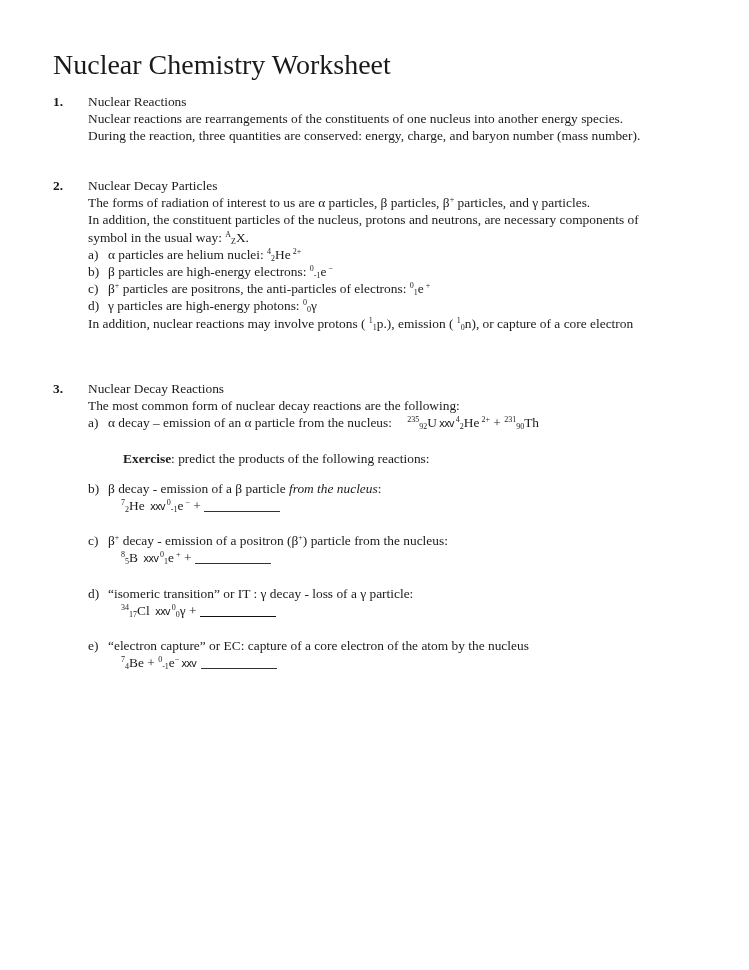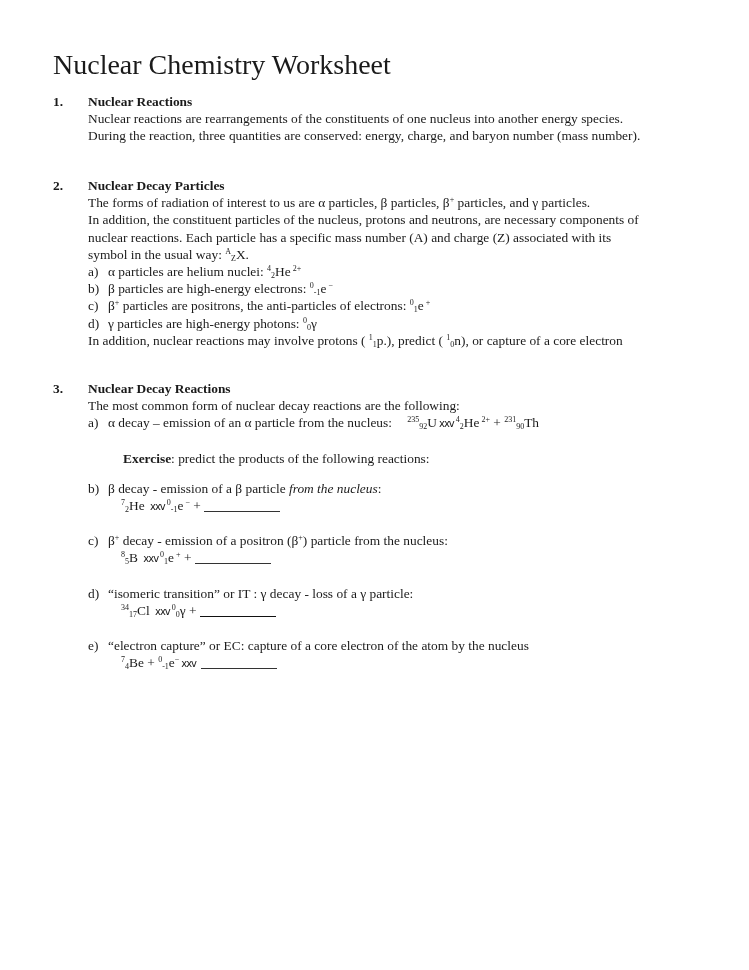--- a/index.html
+++ b/index.html
@@ -8,21 +8,21 @@
       font-family: "Liberation Serif", "DejaVu Serif", serif;
       color: #1a1a1a;
     }
     .title {
       position: absolute; left: 53px; top: 53px;
       font-size: 28px; line-height: 24px;
     }
     .section { position: absolute; left: 53px; width: 660px; font-size: 13.4px; line-height: 17.2px; }
     .num { position: absolute; left: 0; top: 0; font-weight: bold; }
     .body { position: absolute; left: 35px; right: 0; top: 0; }
-    .heading { font-weight: bold; }
+    .heading { font-weight: normal; }
     .line { white-space: nowrap; }
     .item { position: relative; padding-left: 20px; white-space: nowrap; }
     .item .lbl { position: absolute; left: 0; }
     sup, sub { font-size: 8px; line-height: 0; }
     sup { vertical-align: 5px; }
     sub { vertical-align: -2px; }
     .arrow { font-family: "DejaVu Sans", sans-serif; font-size: 10px; letter-spacing: -1px; margin: 16px 2px; }
     .blank { display: inline-block; width: 76px; border-bottom: 1px solid #333; height: 12px; vertical-align: -2px; }
     .blank.bold { border-bottom: 1.5px solid #111; }
     .exercise { padding-left: 35px; margin-top: 17px; margin-bottom: 13px; }
@@ -42,41 +42,40 @@
     <div class="line">During the reaction, three quantities are conserved: energy, charge, and baryon number (mass number).</div>
   </div>
 </div>
 
 <div class="section" style="top:177px;">
   <span class="num">2.</span>
   <div class="body">
     <div class="heading">Nuclear Decay Particles</div>
     <div class="line"><span>The forms of radiation of interest to us are α particles, β particles, β</span><sup>+</sup><span> particles, and γ particles.</span></div>
     <div class="line">In addition, the constituent particles of the nucleus, protons and neutrons, are necessary components of</div>
-    <div class="line">nuclear reactions. Each particle has a specific mass number (A) and charge (Z) associated with its</div>
     <div class="line"><span>symbol in the usual way: </span><sup>A</sup><sub>Z</sub><span>X.</span></div>
 
     <div class="item">
       <span class="lbl">a)</span>
       <span>α particles are helium nuclei: </span><sup>4</sup><sub>2</sub><span>He</span><sup> 2+</sup>
     </div>
     <div class="item">
       <span class="lbl">b)</span>
       <span>β particles are high-energy electrons: </span><sup>0</sup><sub>-1</sub><span>e</span><sup> −</sup>
     </div>
     <div class="item">
       <span class="lbl">c)</span>
       <span>β</span><sup>+</sup><span> particles are positrons, the anti-particles of electrons: </span><sup>0</sup><sub>1</sub><span>e</span><sup> +</sup>
     </div>
     <div class="item">
       <span class="lbl">d)</span>
       <span>γ particles are high-energy photons: </span><sup>0</sup><sub>0</sub><span>γ</span>
     </div>
 
-    <div class="line"><span>In addition, nuclear reactions may involve protons ( </span><sup>1</sup><sub>1</sub><span>p.</span><span>), predict ( </span><sup>1</sup><sub>0</sub><span>n</span><span>), or capture of a core electron</span></div>
+    <div class="line"><span>In addition, nuclear reactions may involve protons ( </span><sup>1</sup><sub>1</sub><span>p.</span><span>), emission ( </span><sup>1</sup><sub>0</sub><span>n</span><span>), or capture of a core electron</span></div>
   </div>
 </div>
 
 <div class="section" style="top:380px;">
   <span class="num">3.</span>
   <div class="body">
     <div class="heading">Nuclear Decay Reactions</div>
     <div class="line">The most common form of nuclear decay reactions are the following:</div>
     <div class="item">
       <span class="lbl">a)</span>

